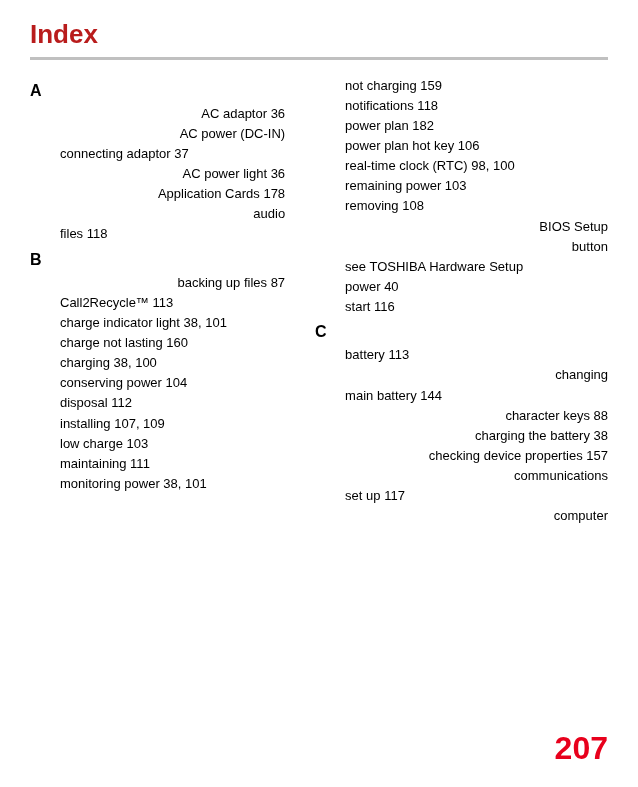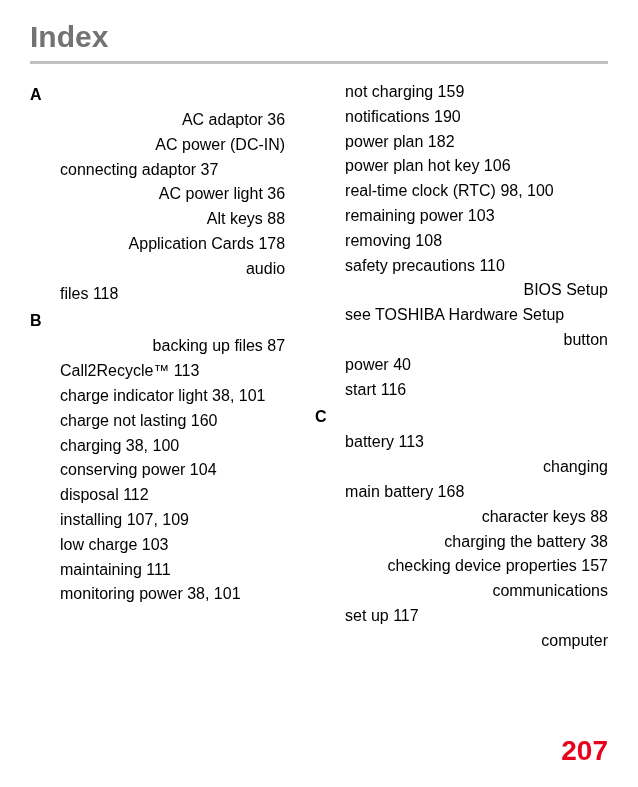--- a/index.html
+++ b/index.html
@@ -20,22 +20,22 @@
     }
 
     .page-container {
       width: 638px;
       height: 787px;
       padding: 20px 30px 20px 30px;
       position: relative;
     }
 
     .page-title {
-      font-size: 30px;
-      color: #737373;
+      font-size: 26px;
+      color: #b91c1c;
       font-weight: bold;
       margin-bottom: 8px;
       line-height: 1.1;
     }
 
     .divider {
       height: 3px;
       background: #c0c0c0;
       margin-bottom: 16px;
     }
@@ -58,92 +58,90 @@
     .section-letter {
       font-size: 16px;
       font-weight: bold;
       color: #000;
       margin-bottom: 4px;
       margin-top: 6px;
     }
 
     .index-entry {
       line-height: 1.55;
-      font-size: 16px;
+      font-size: 13px;
     }
 
     .index-entry.top-level {
       padding-left: 0px;
       text-align: right;
     }
 
     .index-entry.sub-level {
       padding-left: 30px;
     }
 
     .page-number-bottom {
       position: absolute;
       bottom: 20px;
       right: 30px;
-      font-size: 28px;
+      font-size: 32px;
       font-weight: bold;
       color: #e8001c;
     }
   </style>
 </head>
 <body>
 
 <div class="page-container">
   <div class="page-title">Index</div>
   <div class="divider"></div>
 
   <div class="content-columns">
 
     <div class="left-column">
     <div class="section-letter">A</div>
         <div class="index-entry top-level">AC adaptor 36</div>
         <div class="index-entry top-level">AC power (DC-IN)</div>
         <div class="index-entry sub-level">connecting adaptor 37</div>
         <div class="index-entry top-level">AC power light 36</div>
-        <div class="index-entry top-level">Alt keys 88</div>
         <div class="index-entry top-level">Application Cards 178</div>
         <div class="index-entry top-level">audio</div>
         <div class="index-entry sub-level">files 118</div>
         <div class="section-letter">B</div>
         <div class="index-entry top-level">backing up files 87</div>
         <div class="index-entry sub-level">Call2Recycle™ 113</div>
         <div class="index-entry sub-level">charge indicator light 38, 101</div>
         <div class="index-entry sub-level">charge not lasting 160</div>
         <div class="index-entry sub-level">charging 38, 100</div>
         <div class="index-entry sub-level">conserving power 104</div>
         <div class="index-entry sub-level">disposal 112</div>
         <div class="index-entry sub-level">installing 107, 109</div>
         <div class="index-entry sub-level">low charge 103</div>
         <div class="index-entry sub-level">maintaining 111</div>
         <div class="index-entry sub-level">monitoring power 38, 101</div>
       </div>
 
     <div class="right-column">
     <div class="index-entry sub-level">not charging 159</div>
-        <div class="index-entry sub-level">notifications 190</div>
+        <div class="index-entry sub-level">notifications 118</div>
         <div class="index-entry sub-level">power plan 182</div>
         <div class="index-entry sub-level">power plan hot key 106</div>
         <div class="index-entry sub-level">real-time clock (RTC) 98, 100</div>
         <div class="index-entry sub-level">remaining power 103</div>
         <div class="index-entry sub-level">removing 108</div>
-        <div class="index-entry sub-level">safety precautions 110</div>
         <div class="index-entry top-level">BIOS Setup</div>
+        <div class="index-entry top-level">button</div>
         <div class="index-entry sub-level">see TOSHIBA Hardware Setup</div>
-        <div class="index-entry top-level">button</div>
         <div class="index-entry sub-level">power 40</div>
         <div class="index-entry sub-level">start 116</div>
         <div class="section-letter">C</div>
         <div class="index-entry sub-level">battery 113</div>
         <div class="index-entry top-level">changing</div>
-        <div class="index-entry sub-level">main battery 168</div>
+        <div class="index-entry sub-level">main battery 144</div>
         <div class="index-entry top-level">character keys 88</div>
         <div class="index-entry top-level">charging the battery 38</div>
         <div class="index-entry top-level">checking device properties 157</div>
         <div class="index-entry top-level">communications</div>
         <div class="index-entry sub-level">set up 117</div>
         <div class="index-entry top-level">computer</div>
       </div>
   </div>
 
   <div class="page-number-bottom">207</div>

